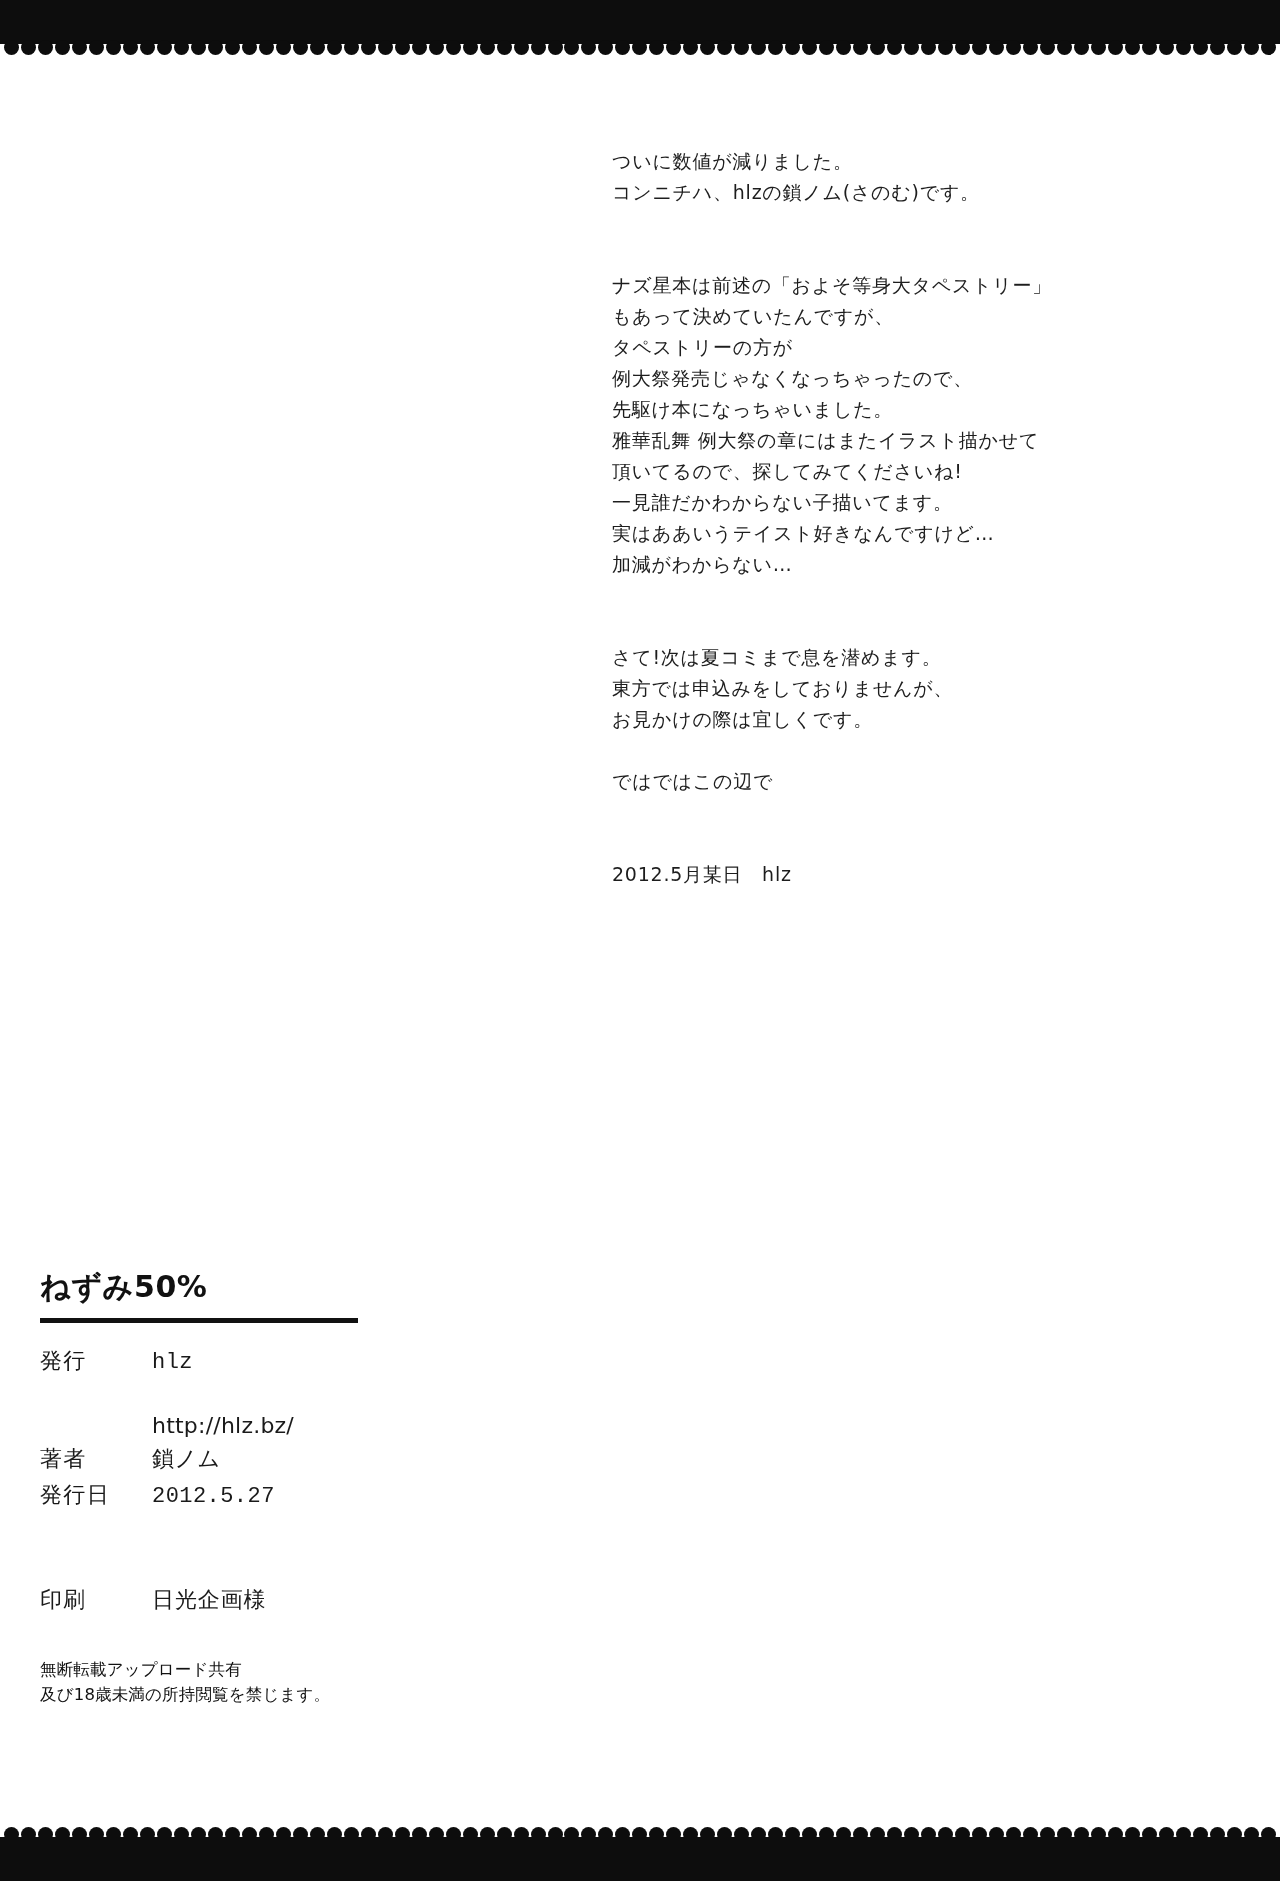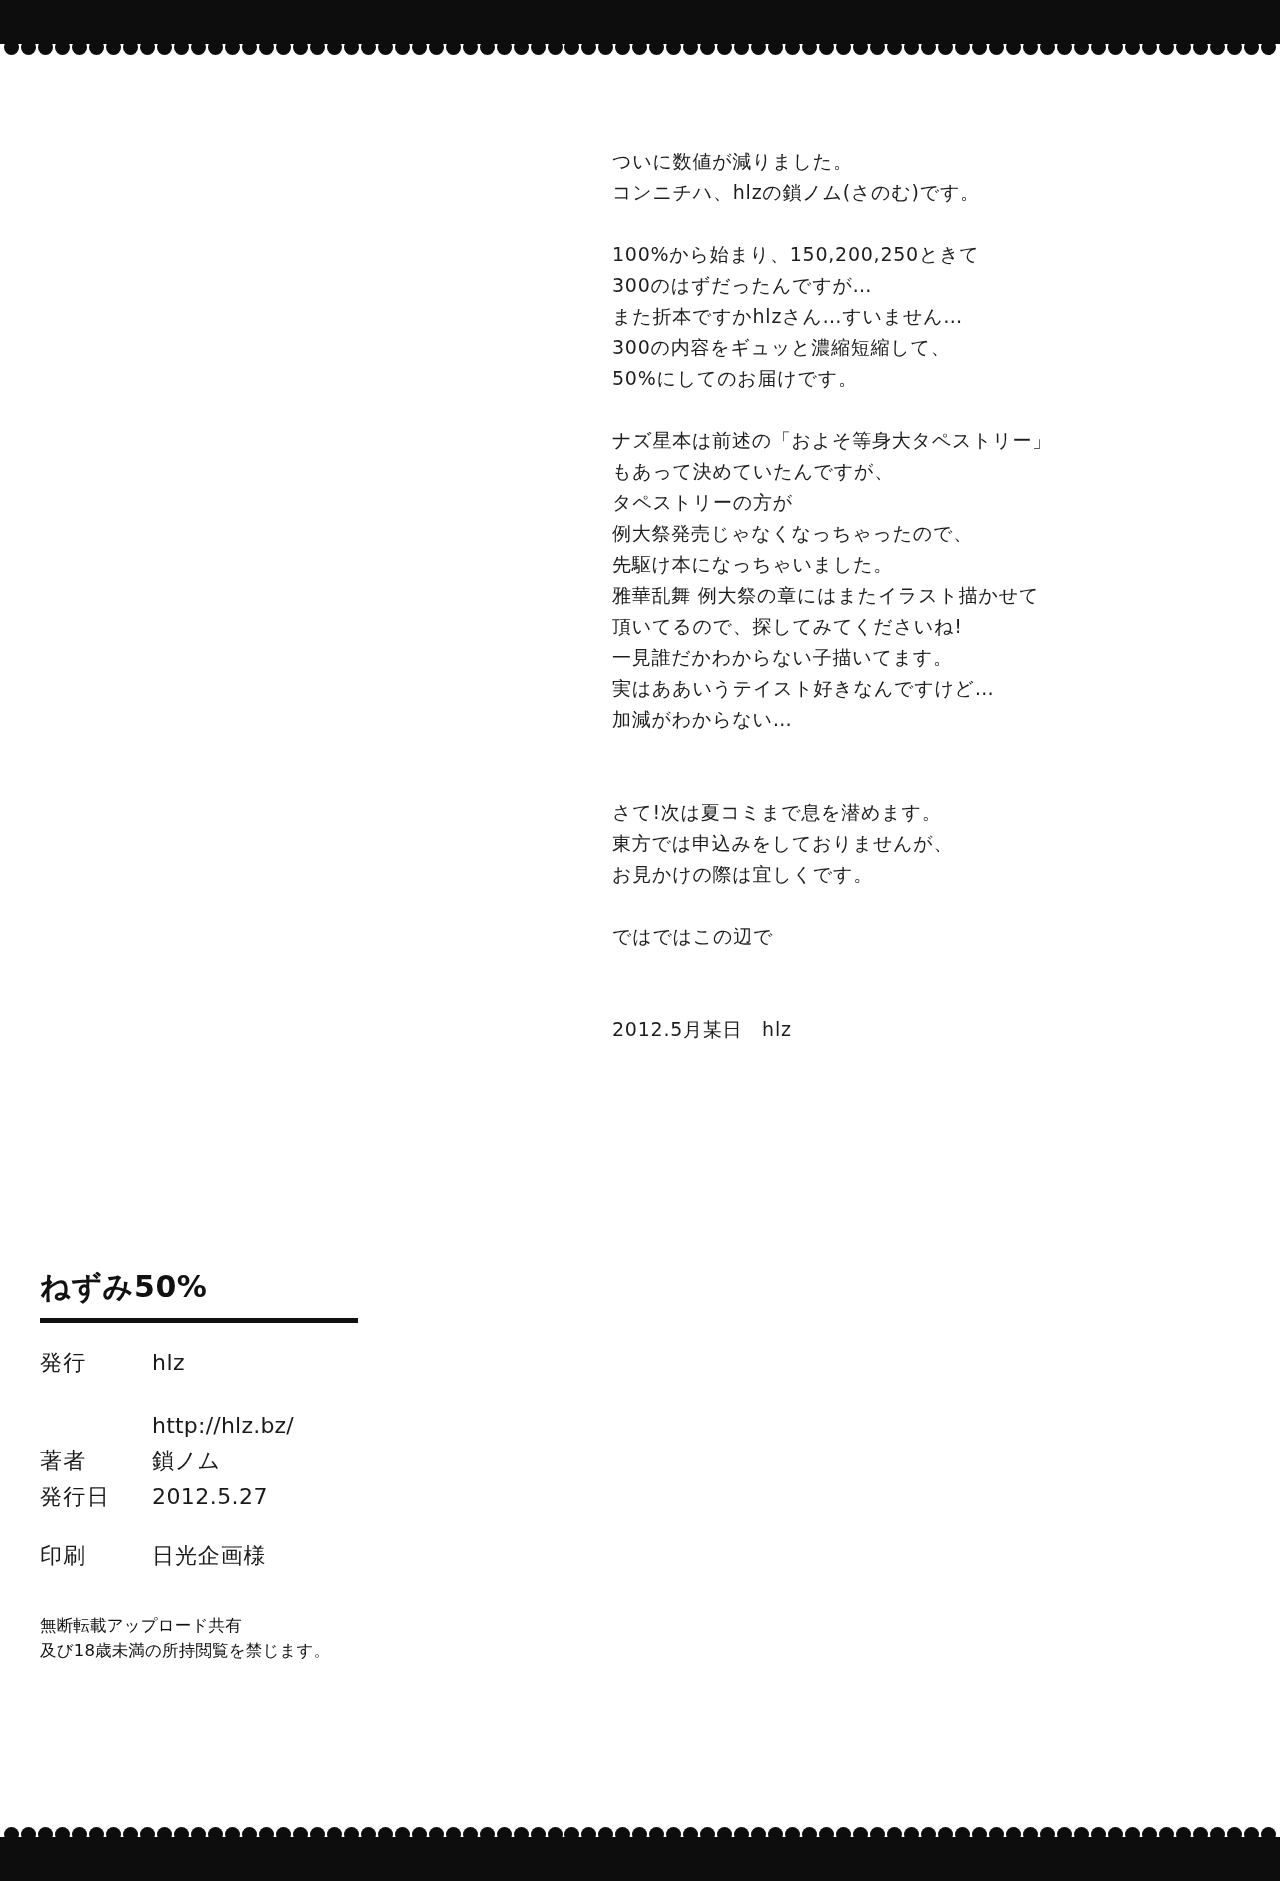--- a/index.html
+++ b/index.html
@@ -109,20 +109,21 @@
   }
   .colophon-table {
     border-collapse: collapse;
     font-size: 22px;
     line-height: 36px;
   }
   .colophon-table td {
     padding: 0 0 0 0;
     vertical-align: top;
     white-space: nowrap;
+    font-family: Liberation Mono, monospace;
   }
   .colophon-table td.k {
     width: 112px;
     letter-spacing: 0.06em;
   }
   .colophon-table td.v {
     letter-spacing: 0.02em;
     margin-top: 24px;
   }
   .colophon-url {
@@ -133,20 +134,21 @@
     margin-top: 28px;
   }
   .colophon-print {
     margin-top: 26px;
     font-size: 22px;
     letter-spacing: 0.04em;
   }
   .colophon-print .k {
     display: inline-block;
     width: 112px;
+    margin-top: 44px;
   }
   .notice {
     margin-top: 42px;
     font-size: 16.5px;
     line-height: 25px;
     letter-spacing: 0.01em;
     color: #111;
   }
 </style>
 </head>
@@ -228,25 +230,20 @@
     <span></span>
     <span></span>
     <span></span>
     <span></span>
 </div>
 
 <div class="afterword">
   <p>ついに数値が減りました。
 コンニチハ、hlzの鎖ノム(さのむ)です。</p>
   <div class="gap"></div>
-  <p>100%から始まり、150,200,250ときて
-300のはずだったんですが…
-また折本ですかhlzさん…すいません…
-300の内容をギュッと濃縮短縮して、
-50%にしてのお届けです。</p>
   <div class="gap"></div>
   <p>ナズ星本は前述の「およそ等身大タペストリー」
 もあって決めていたんですが、
 タペストリーの方が
 例大祭発売じゃなくなっちゃったので、
 先駆け本になっちゃいました。
 雅華乱舞 例大祭の章にはまたイラスト描かせて
 頂いてるので、探してみてくださいね!
 一見誰だかわからない子描いてます。
 実はああいうテイスト好きなんですけど…

